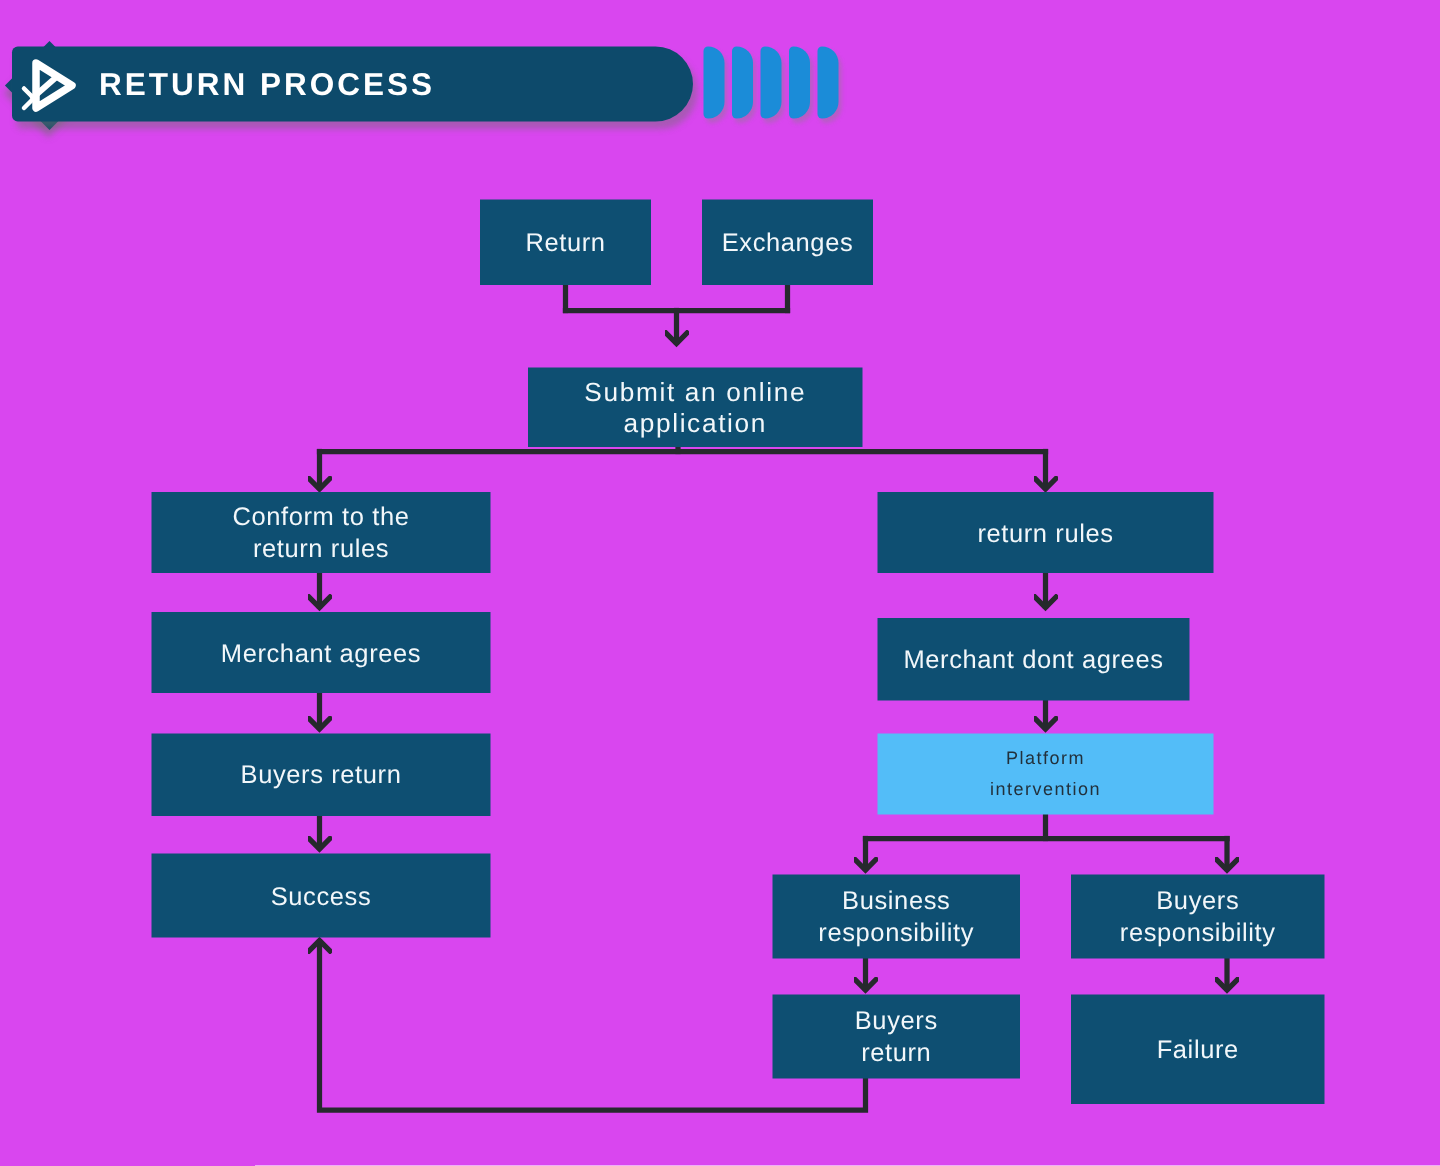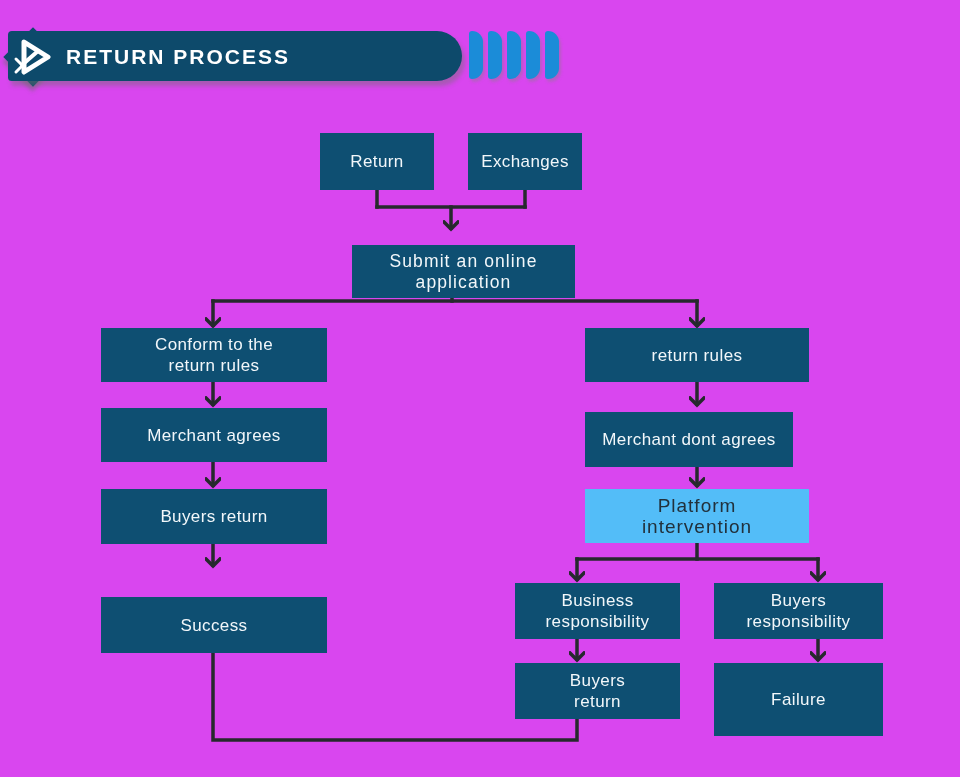--- a/index.html
+++ b/index.html
@@ -42,21 +42,21 @@
   .arrow-head-path{fill:none;stroke:var(--line,#26292d);stroke-width:3.5;stroke-linecap:square;}
 
   .node{
     position:absolute;display:flex;flex-direction:column;
     align-items:center;justify-content:center;text-align:center;
     background:var(--node-bg,#0e4f72);color:var(--node-text,#f2f7fa);
     font-size:17px;line-height:21px;letter-spacing:.4px;
   }
   .node.light{background:var(--hl-bg,#53bdf8);color:var(--hl-text,#22313c);}
   .node[data-name="node-submit"]{letter-spacing:1.1px;font-size:17.5px;}
-  .node[data-name="node-platform-intervention"]{letter-spacing:1px;font-size:19px;justify-content:center;}
+  .node[data-name="node-platform-intervention"]{letter-spacing:1px;font-size:12px;justify-content:center;}
 </style>
 </head>
 <body>
 
 <div class="page" data-name="return-process-diagram" style="--banner: #0d4a6b; --decor: #1b8cd8; --node-bg: #0e4f72; --node-text: #f2f7fa; --hl-bg: #53bdf8; --hl-text: #22313c; --line: #26292d;">
 
   <div data-name="header-banner">
     <div class="banner-diamond" data-name="banner-diamond-shape"></div>
     <div class="banner-bar" data-name="banner-bar"></div>
     <svg class="banner-logo" viewBox="0 0 44 42" data-name="play-triangle-wrench-icon">
@@ -116,21 +116,21 @@
       <div class="node" data-name="node-conform" style="left: 101px; top: 328px; width: 226px; height: 54px; align-items: center;">
         <div data-name="node-label-line">Conform to the</div>
         <div data-name="node-label-line">return rules</div>
       </div>
       <div class="node" data-name="node-merchant-agrees" style="left: 101px; top: 408px; width: 226px; height: 54px;">
         <div data-name="node-label-line">Merchant agrees</div>
       </div>
       <div class="node" data-name="node-buyers-return-left" style="left: 101px; top: 489px; width: 226px; height: 55px;">
         <div data-name="node-label-line">Buyers return</div>
       </div>
-      <div class="node" data-name="node-success" style="left: 101px; top: 569px; width: 226px; height: 56px; margin-top: 28px;">
+      <div class="node" data-name="node-success" style="left: 101px; top: 569px; width: 226px; height: 56px;">
         <div data-name="node-label-line">Success</div>
       </div>
       <div class="node" data-name="node-dont-conform" style="left: 585px; top: 328px; width: 224px; height: 54px;">
         <div data-name="node-label-line">return rules</div>
       </div>
       <div class="node" data-name="node-merchant-dont-agrees" style="left: 585px; top: 412px; width: 208px; height: 55px;">
         <div data-name="node-label-line">Merchant dont agrees</div>
       </div>
       <div class="node light" data-name="node-platform-intervention" style="left: 585px; top: 489px; width: 224px; height: 54px;">
         <div data-name="node-label-line">Platform</div>

